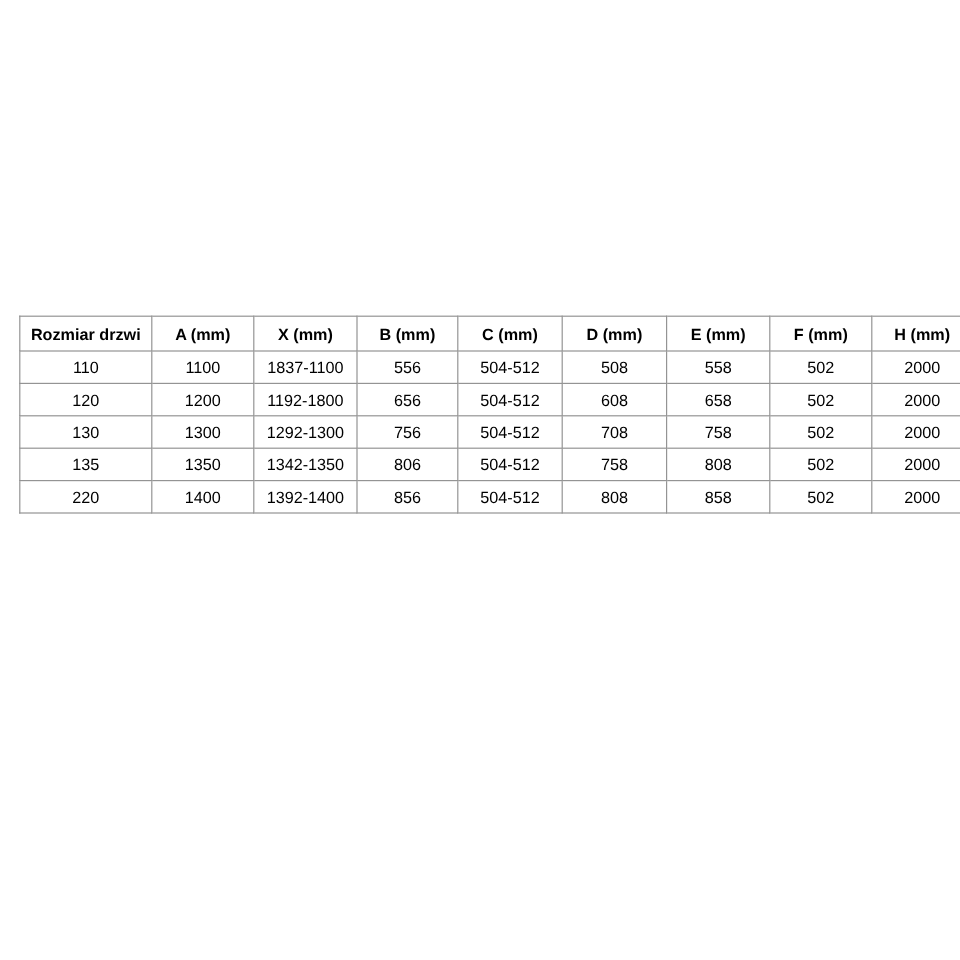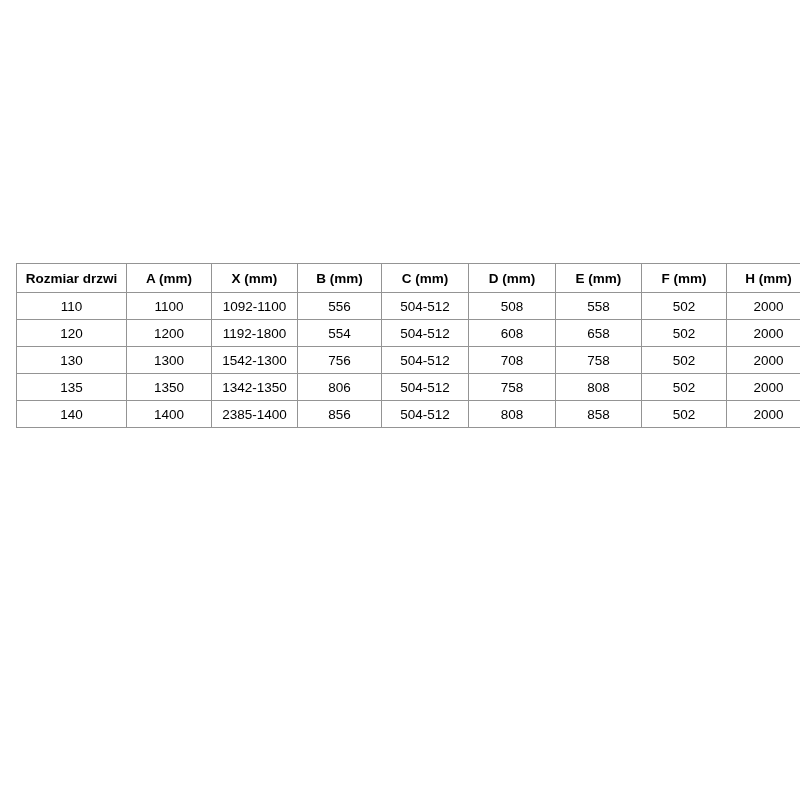--- a/index.html
+++ b/index.html
@@ -81,65 +81,65 @@
           <th>D (mm)</th>
           <th>E (mm)</th>
           <th>F (mm)</th>
           <th>H (mm)</th>
         </tr>
     </thead>
     <tbody>
         <tr>
           <td>110</td>
           <td>1100</td>
-          <td>1092-1100</td>
+          <td>1837-1100</td>
           <td>556</td>
           <td>504-512</td>
           <td>508</td>
           <td>558</td>
           <td>502</td>
           <td>2000</td>
         </tr>
         <tr>
           <td>120</td>
           <td>1200</td>
           <td>1192-1800</td>
-          <td>554</td>
+          <td>656</td>
           <td>504-512</td>
           <td>608</td>
           <td>658</td>
           <td>502</td>
           <td>2000</td>
         </tr>
         <tr>
           <td>130</td>
           <td>1300</td>
-          <td>1542-1300</td>
+          <td>1292-1300</td>
           <td>756</td>
           <td>504-512</td>
           <td>708</td>
           <td>758</td>
           <td>502</td>
           <td>2000</td>
         </tr>
         <tr>
           <td>135</td>
           <td>1350</td>
           <td>1342-1350</td>
           <td>806</td>
           <td>504-512</td>
           <td>758</td>
           <td>808</td>
           <td>502</td>
           <td>2000</td>
         </tr>
         <tr>
-          <td>140</td>
+          <td>220</td>
           <td>1400</td>
-          <td>2385-1400</td>
+          <td>1392-1400</td>
           <td>856</td>
           <td>504-512</td>
           <td>808</td>
           <td>858</td>
           <td>502</td>
           <td>2000</td>
         </tr>
       </tbody>
   </table>
 </div>

